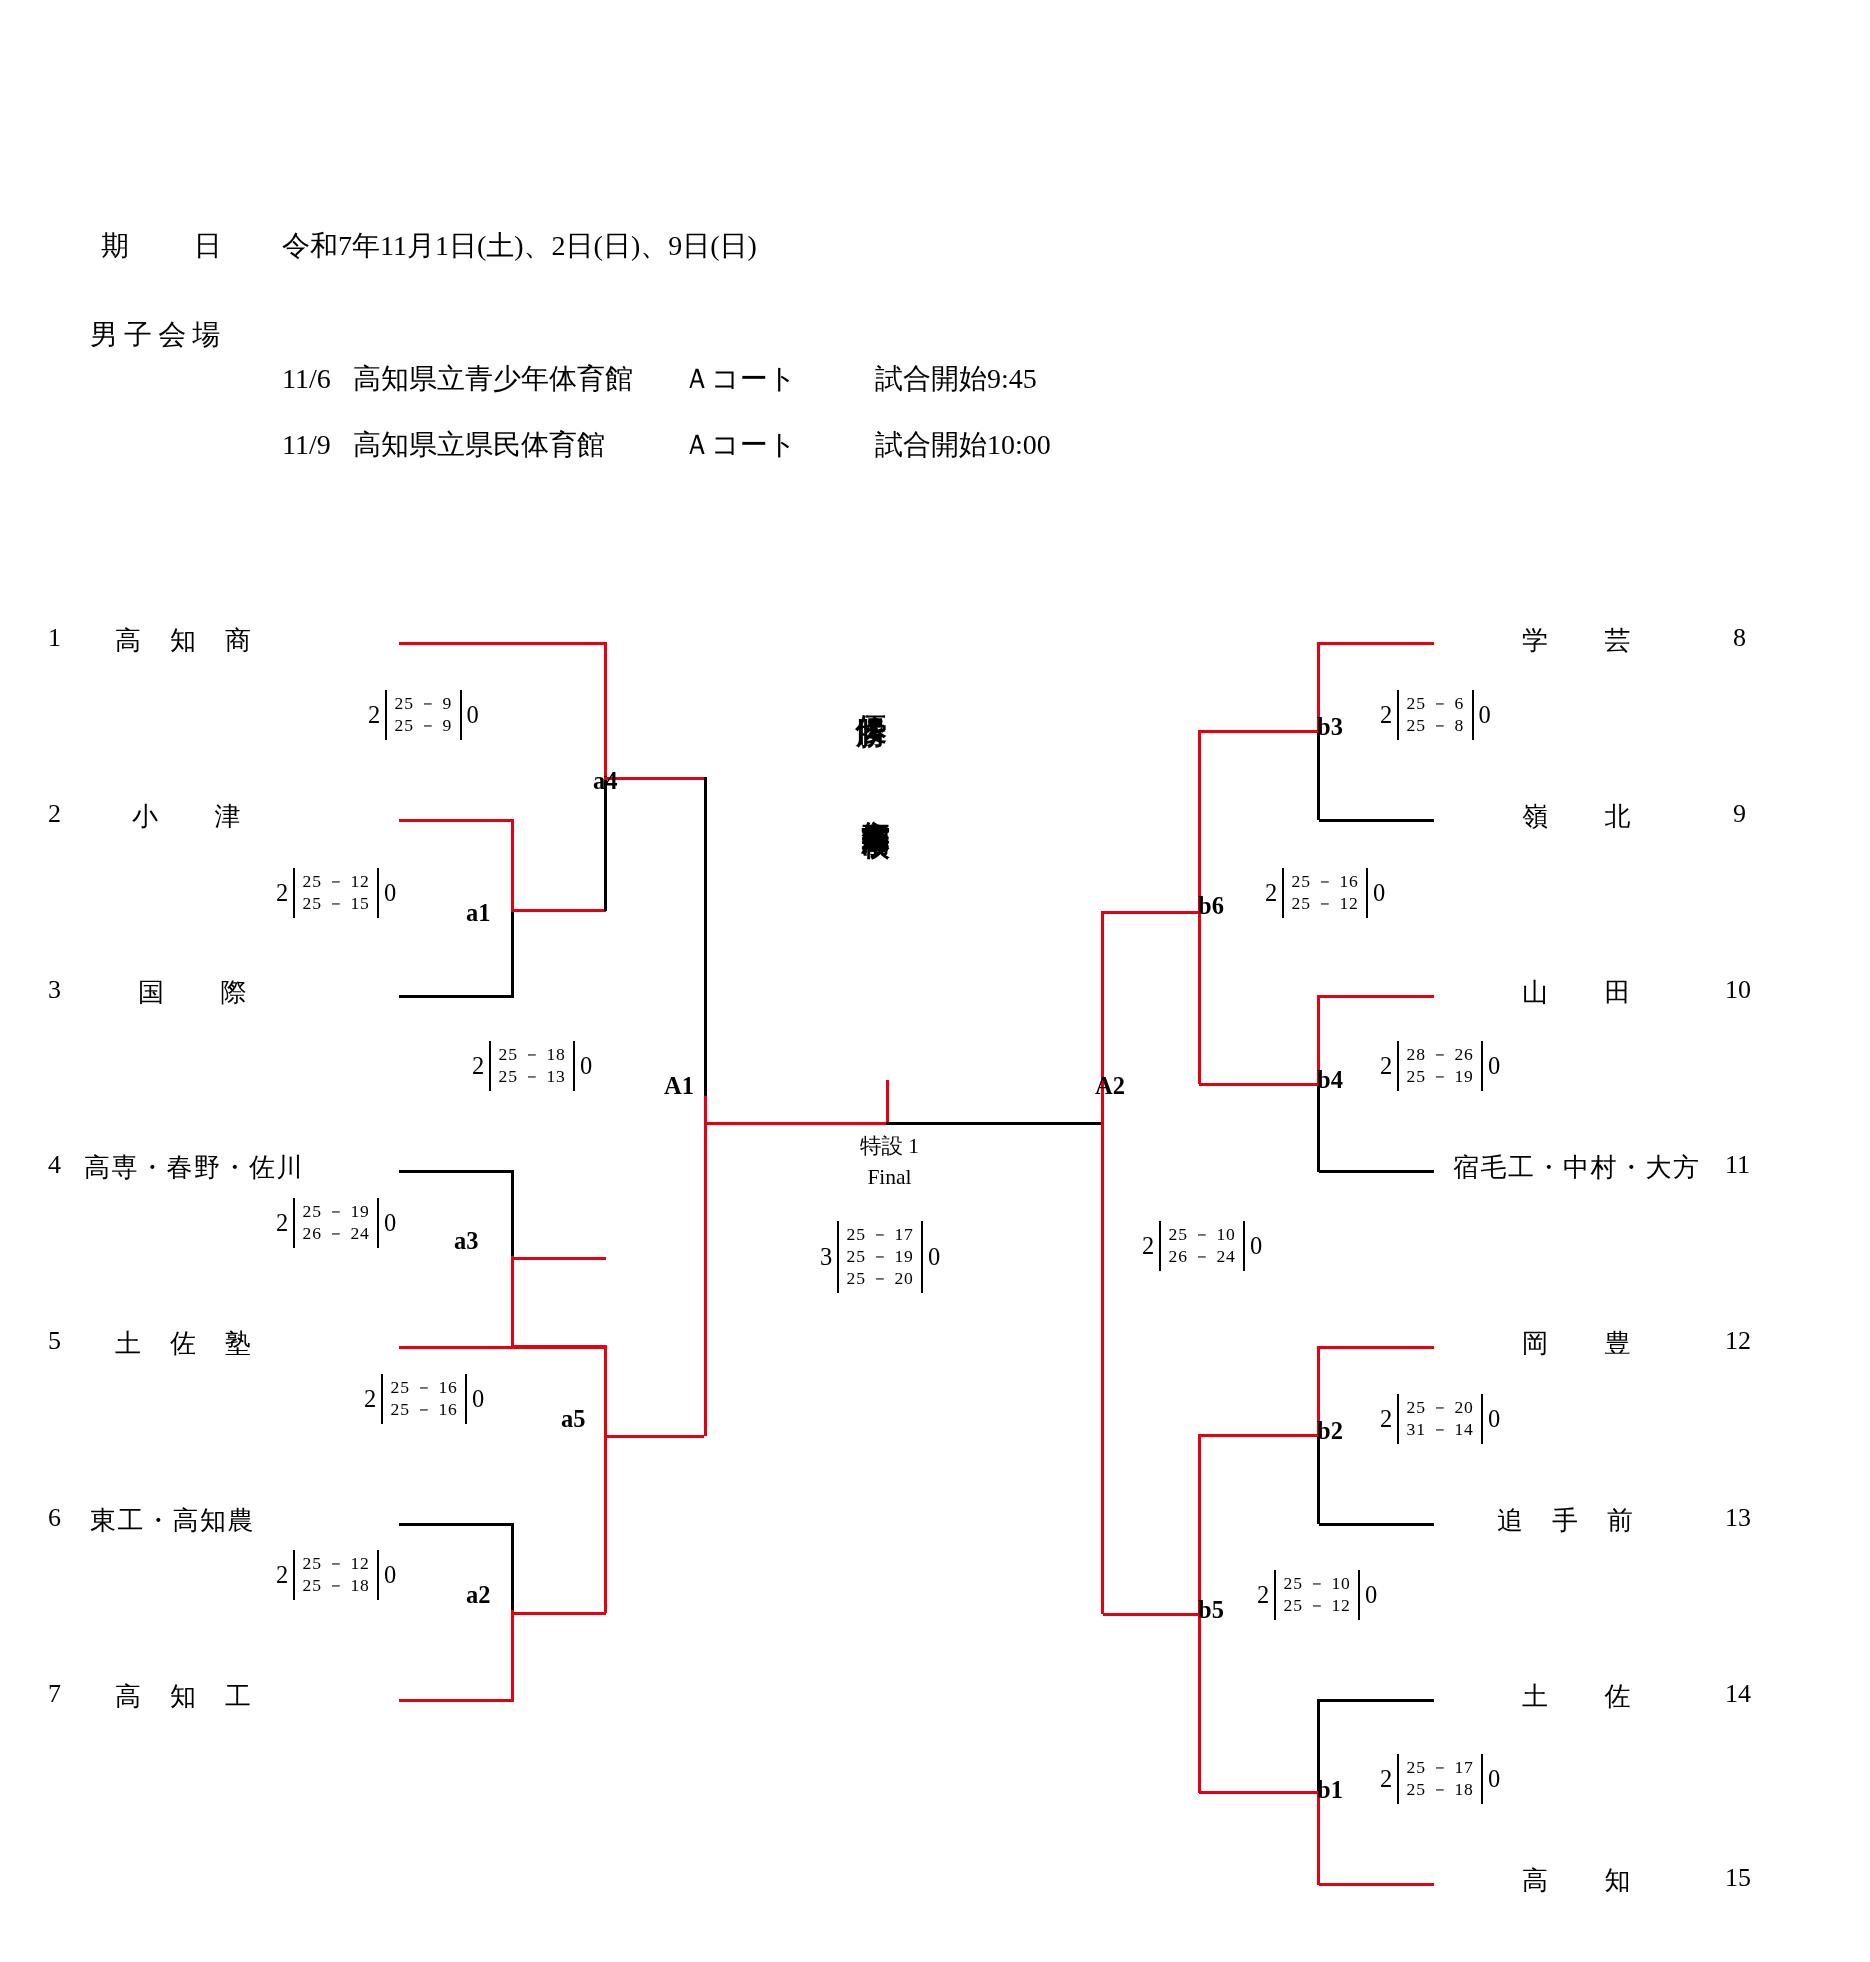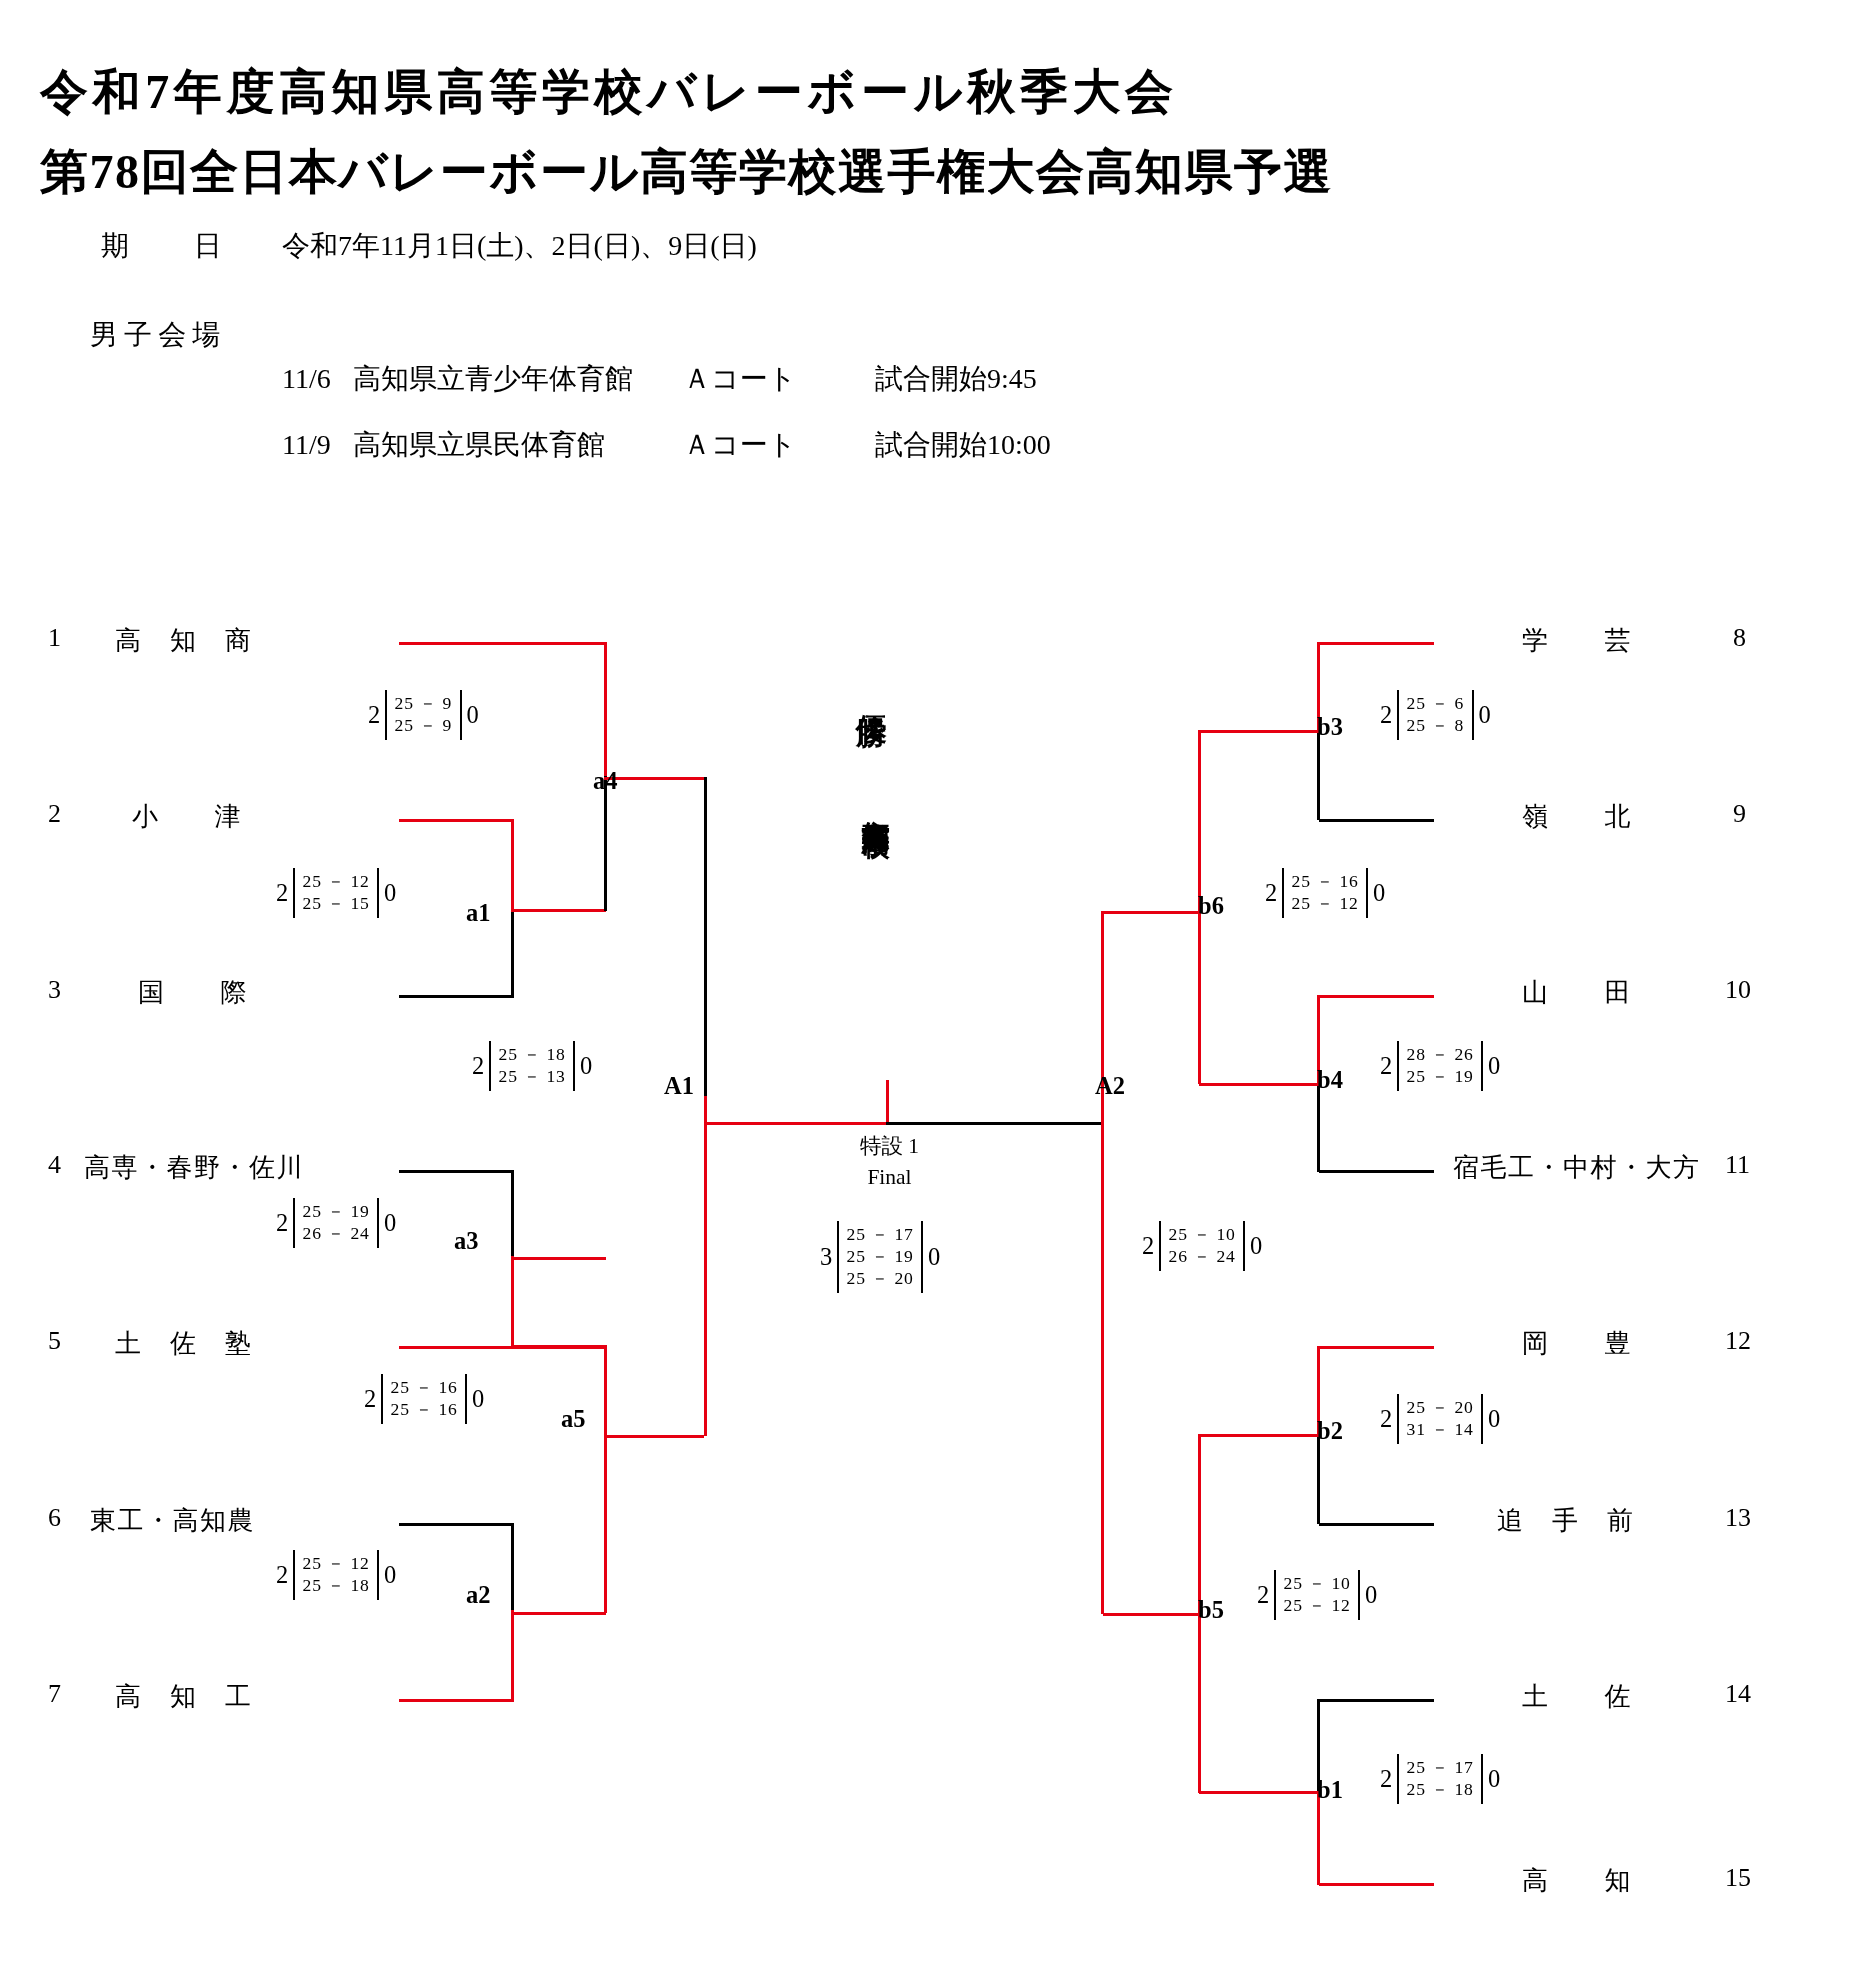--- a/index.html
+++ b/index.html
@@ -78,22 +78,20 @@
     line-height:1.12;
   }
   .champ.name{font-size:28px;font-weight:700;letter-spacing:1.5px;}
   .final-lbl{position:absolute;font-size:21.5px;text-align:center;line-height:1.25;}
 </style>
 </head>
 <body>
 
 <div class="page">
 
-  <div class="title1">令和7年度高知県高等学校バレーボール秋季大会</div>
-  <div class="title2">第78回全日本バレーボール高等学校選手権大会高知県予選</div>
 
   <div class="info-row lbl-date">期　日</div>
   <div class="info-row val-date">令和7年11月1日(土)、2日(日)、9日(日)</div>
 
   <div class="info-row lbl-venue">男子会場</div>
 
   <div class="info-row venue2">
     <span class="v-date">11/6</span><span class="v-place">高知県立青少年体育館</span><span class="v-court">Ａコート</span><span>試合開始9:45</span>
   </div>
   <div class="info-row venue3">

